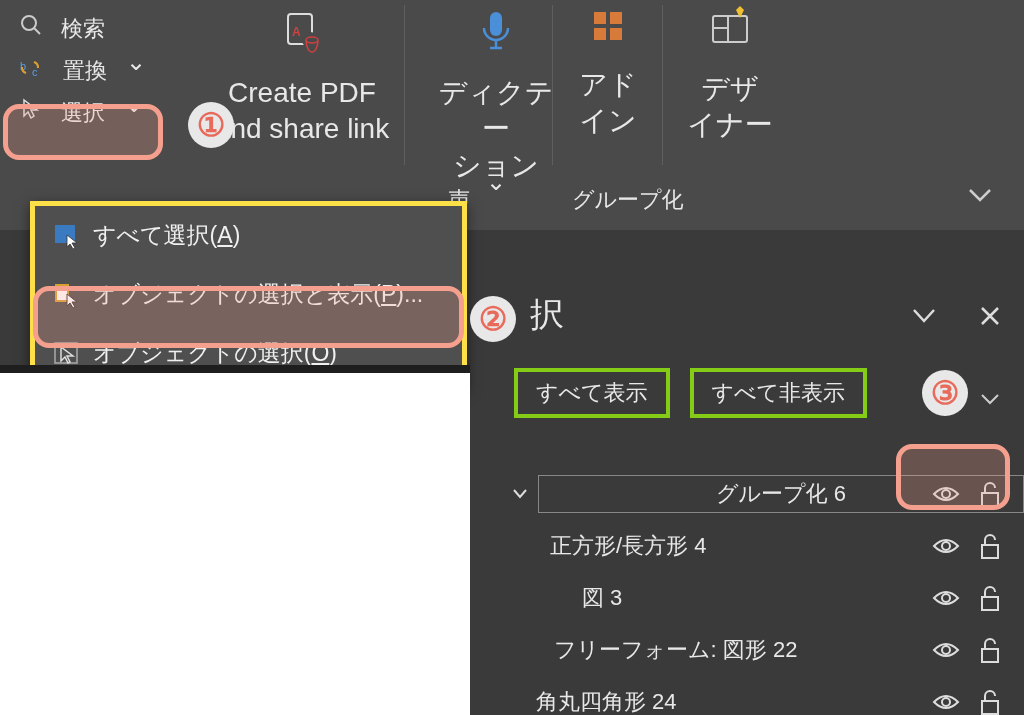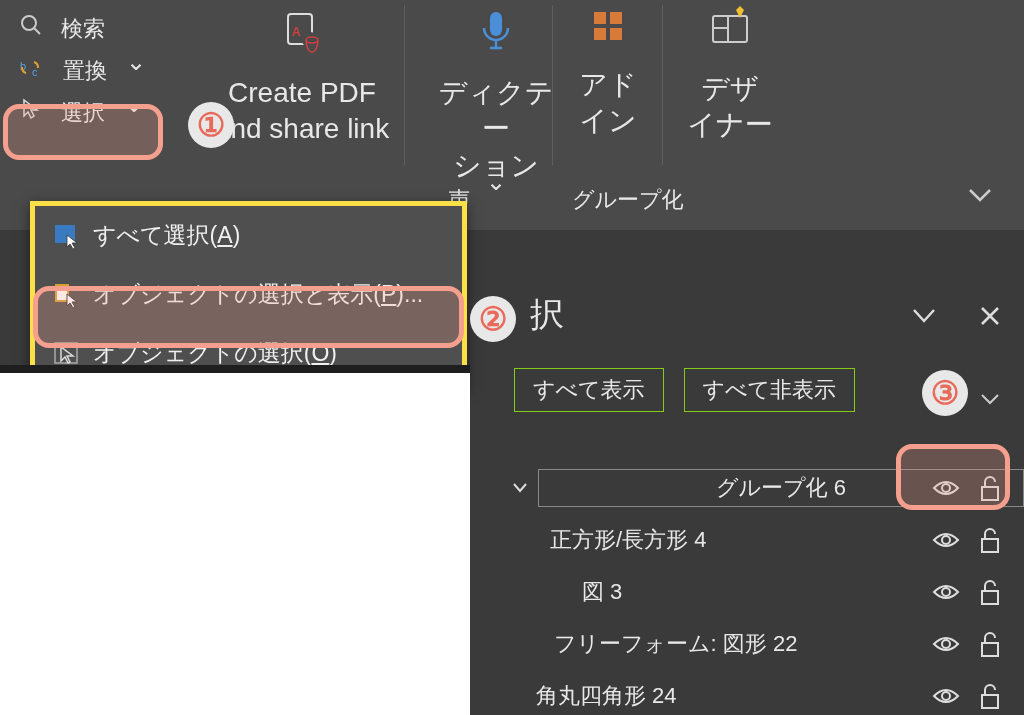--- a/index.html
+++ b/index.html
@@ -57,21 +57,21 @@
 }
 .pane-title { font-size: 34px; }
 .pane-top-icons {
   position: absolute; top: 12px; right: 22px;
   display: flex; gap: 40px; align-items: center;
 }
 .pane-buttons {
   display: flex; gap: 20px; margin-top: 30px; margin-left: 24px;
 }
 .pane-btn {
-  border: 1px solid #84cc16; padding: 6px 18px; font-size: 22px;
+  border: 4px solid #84cc16; padding: 6px 18px; font-size: 22px;
 }
 .pane-list { margin-top: 50px; }
 .pane-row {
   display: flex; align-items: center;
   font-size: 22px; height: 52px; padding-left: 20px;
   position: relative;
   text-align: center;
 }
 .pane-row .icons { display: flex; gap: 18px; align-items: center; position: absolute; right: 22px;}
 .pane-row.selected .name-box {

